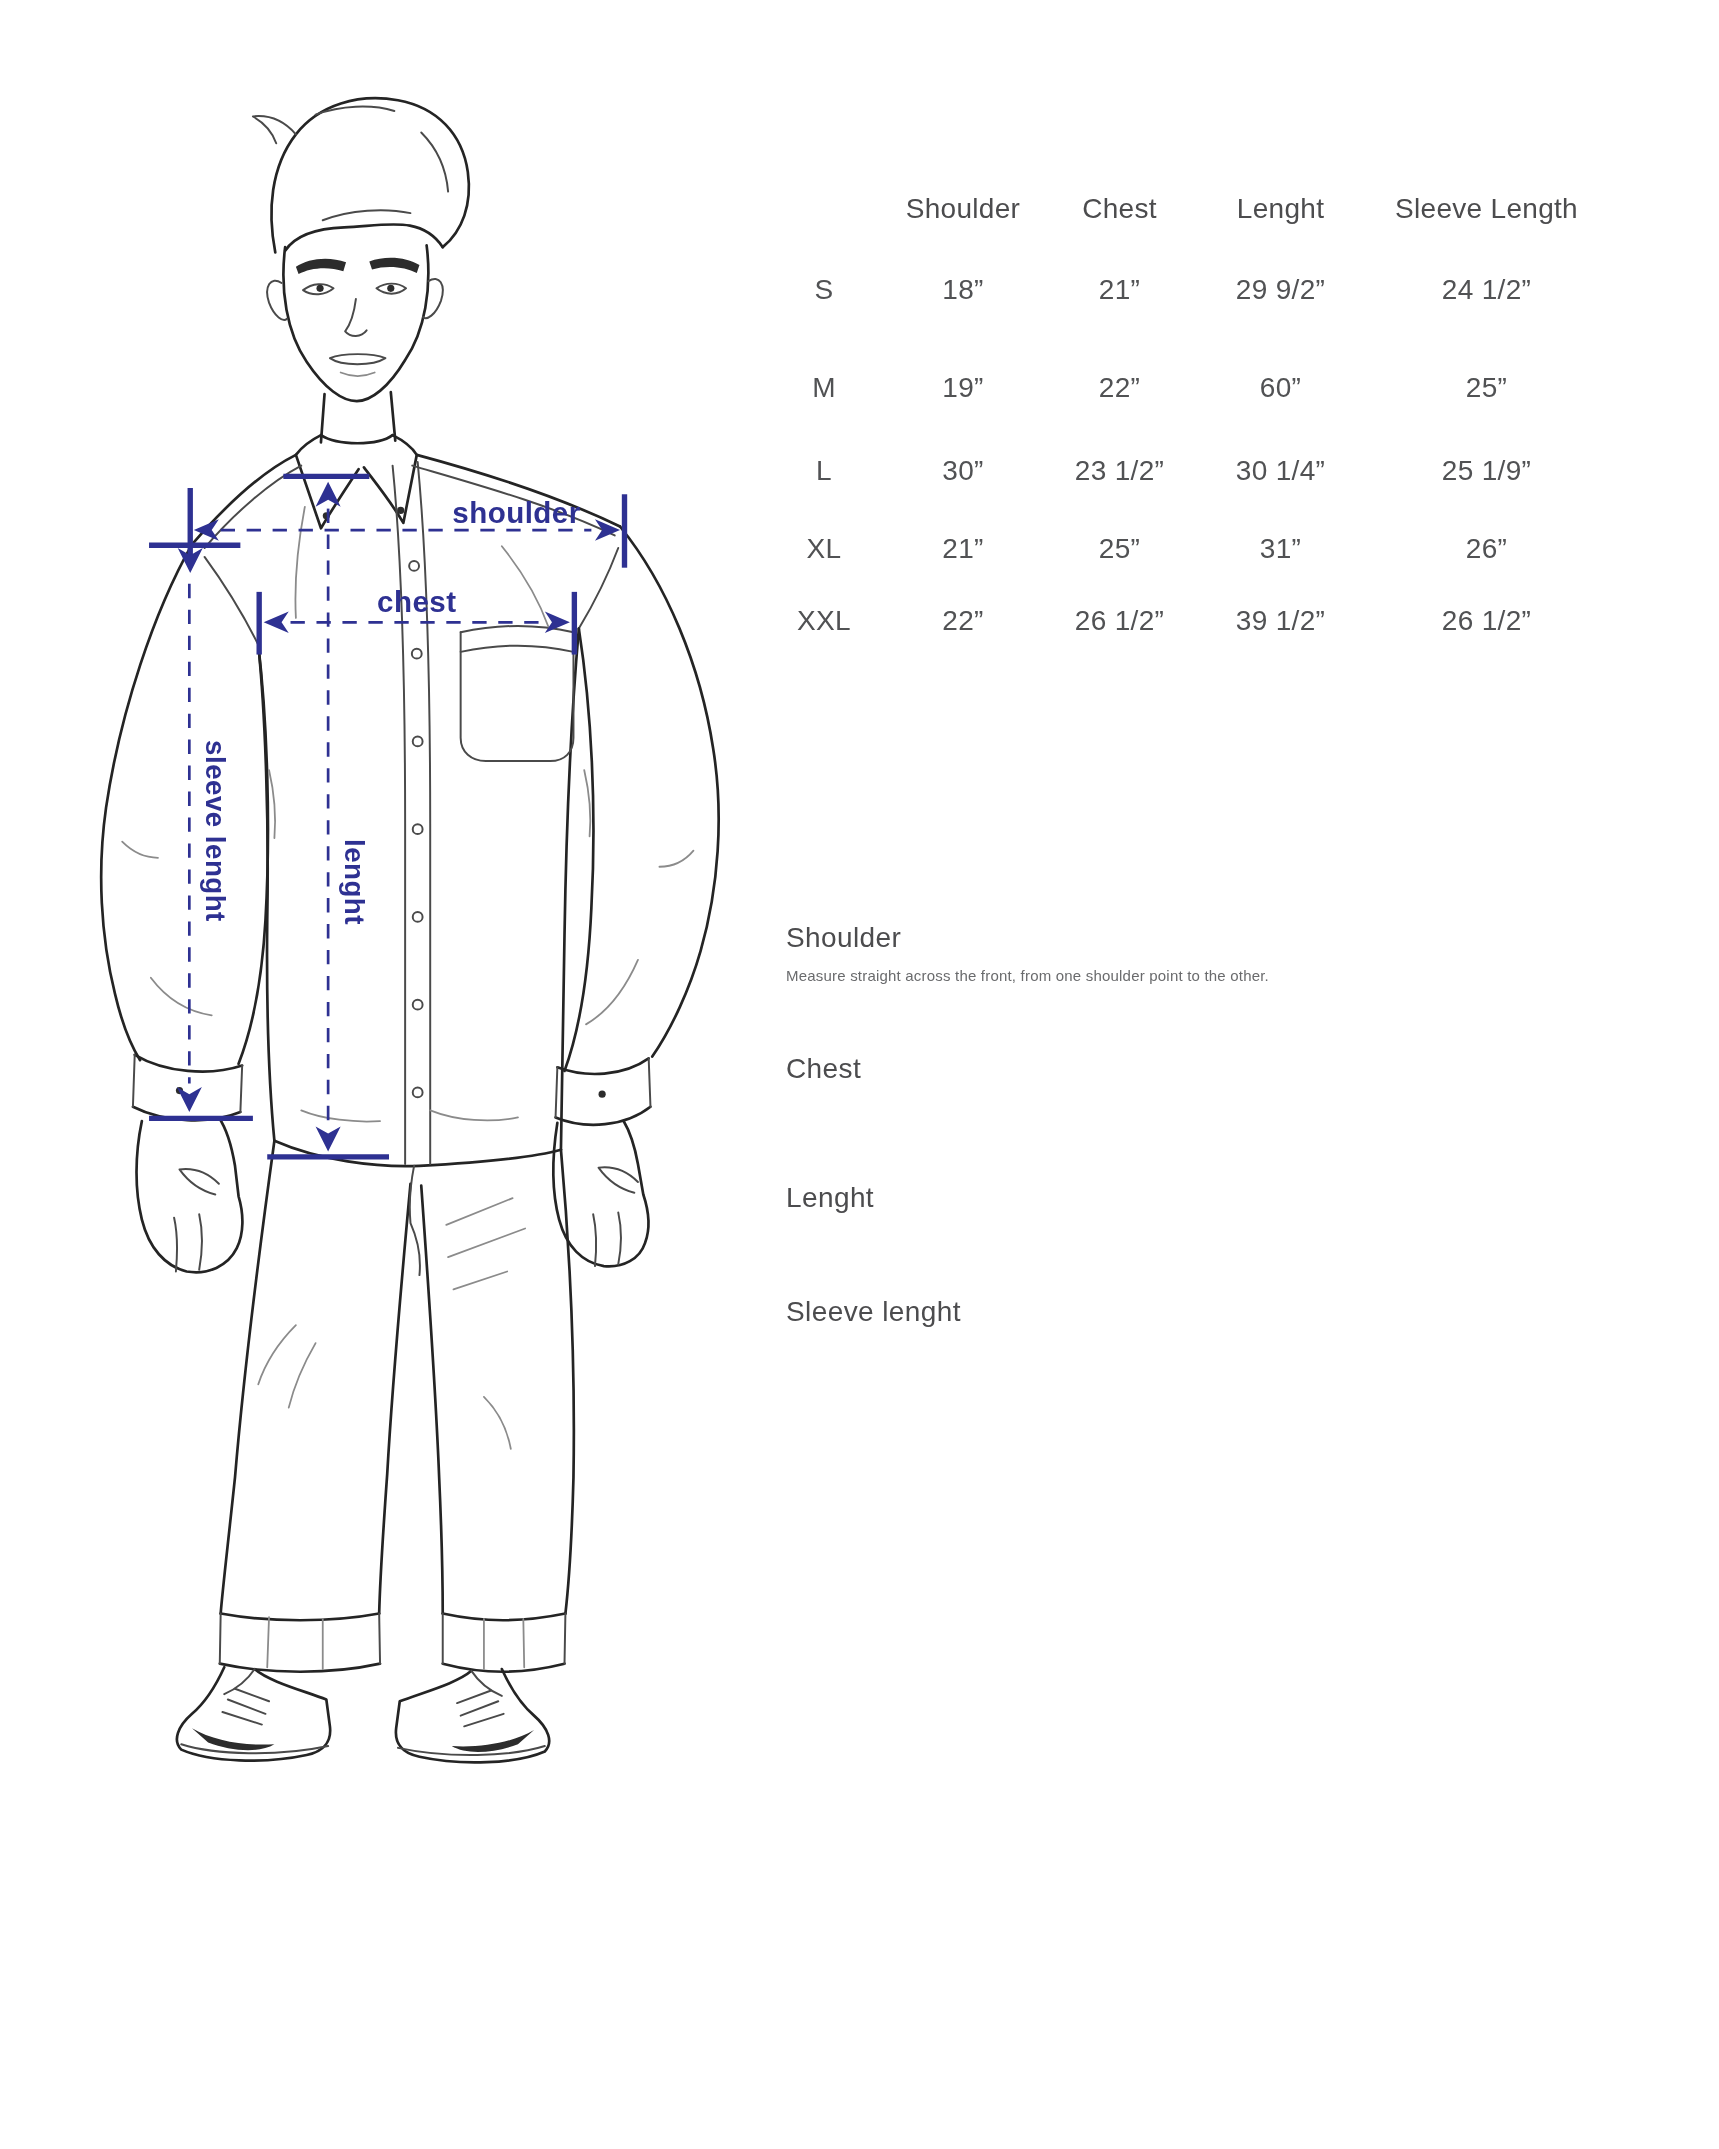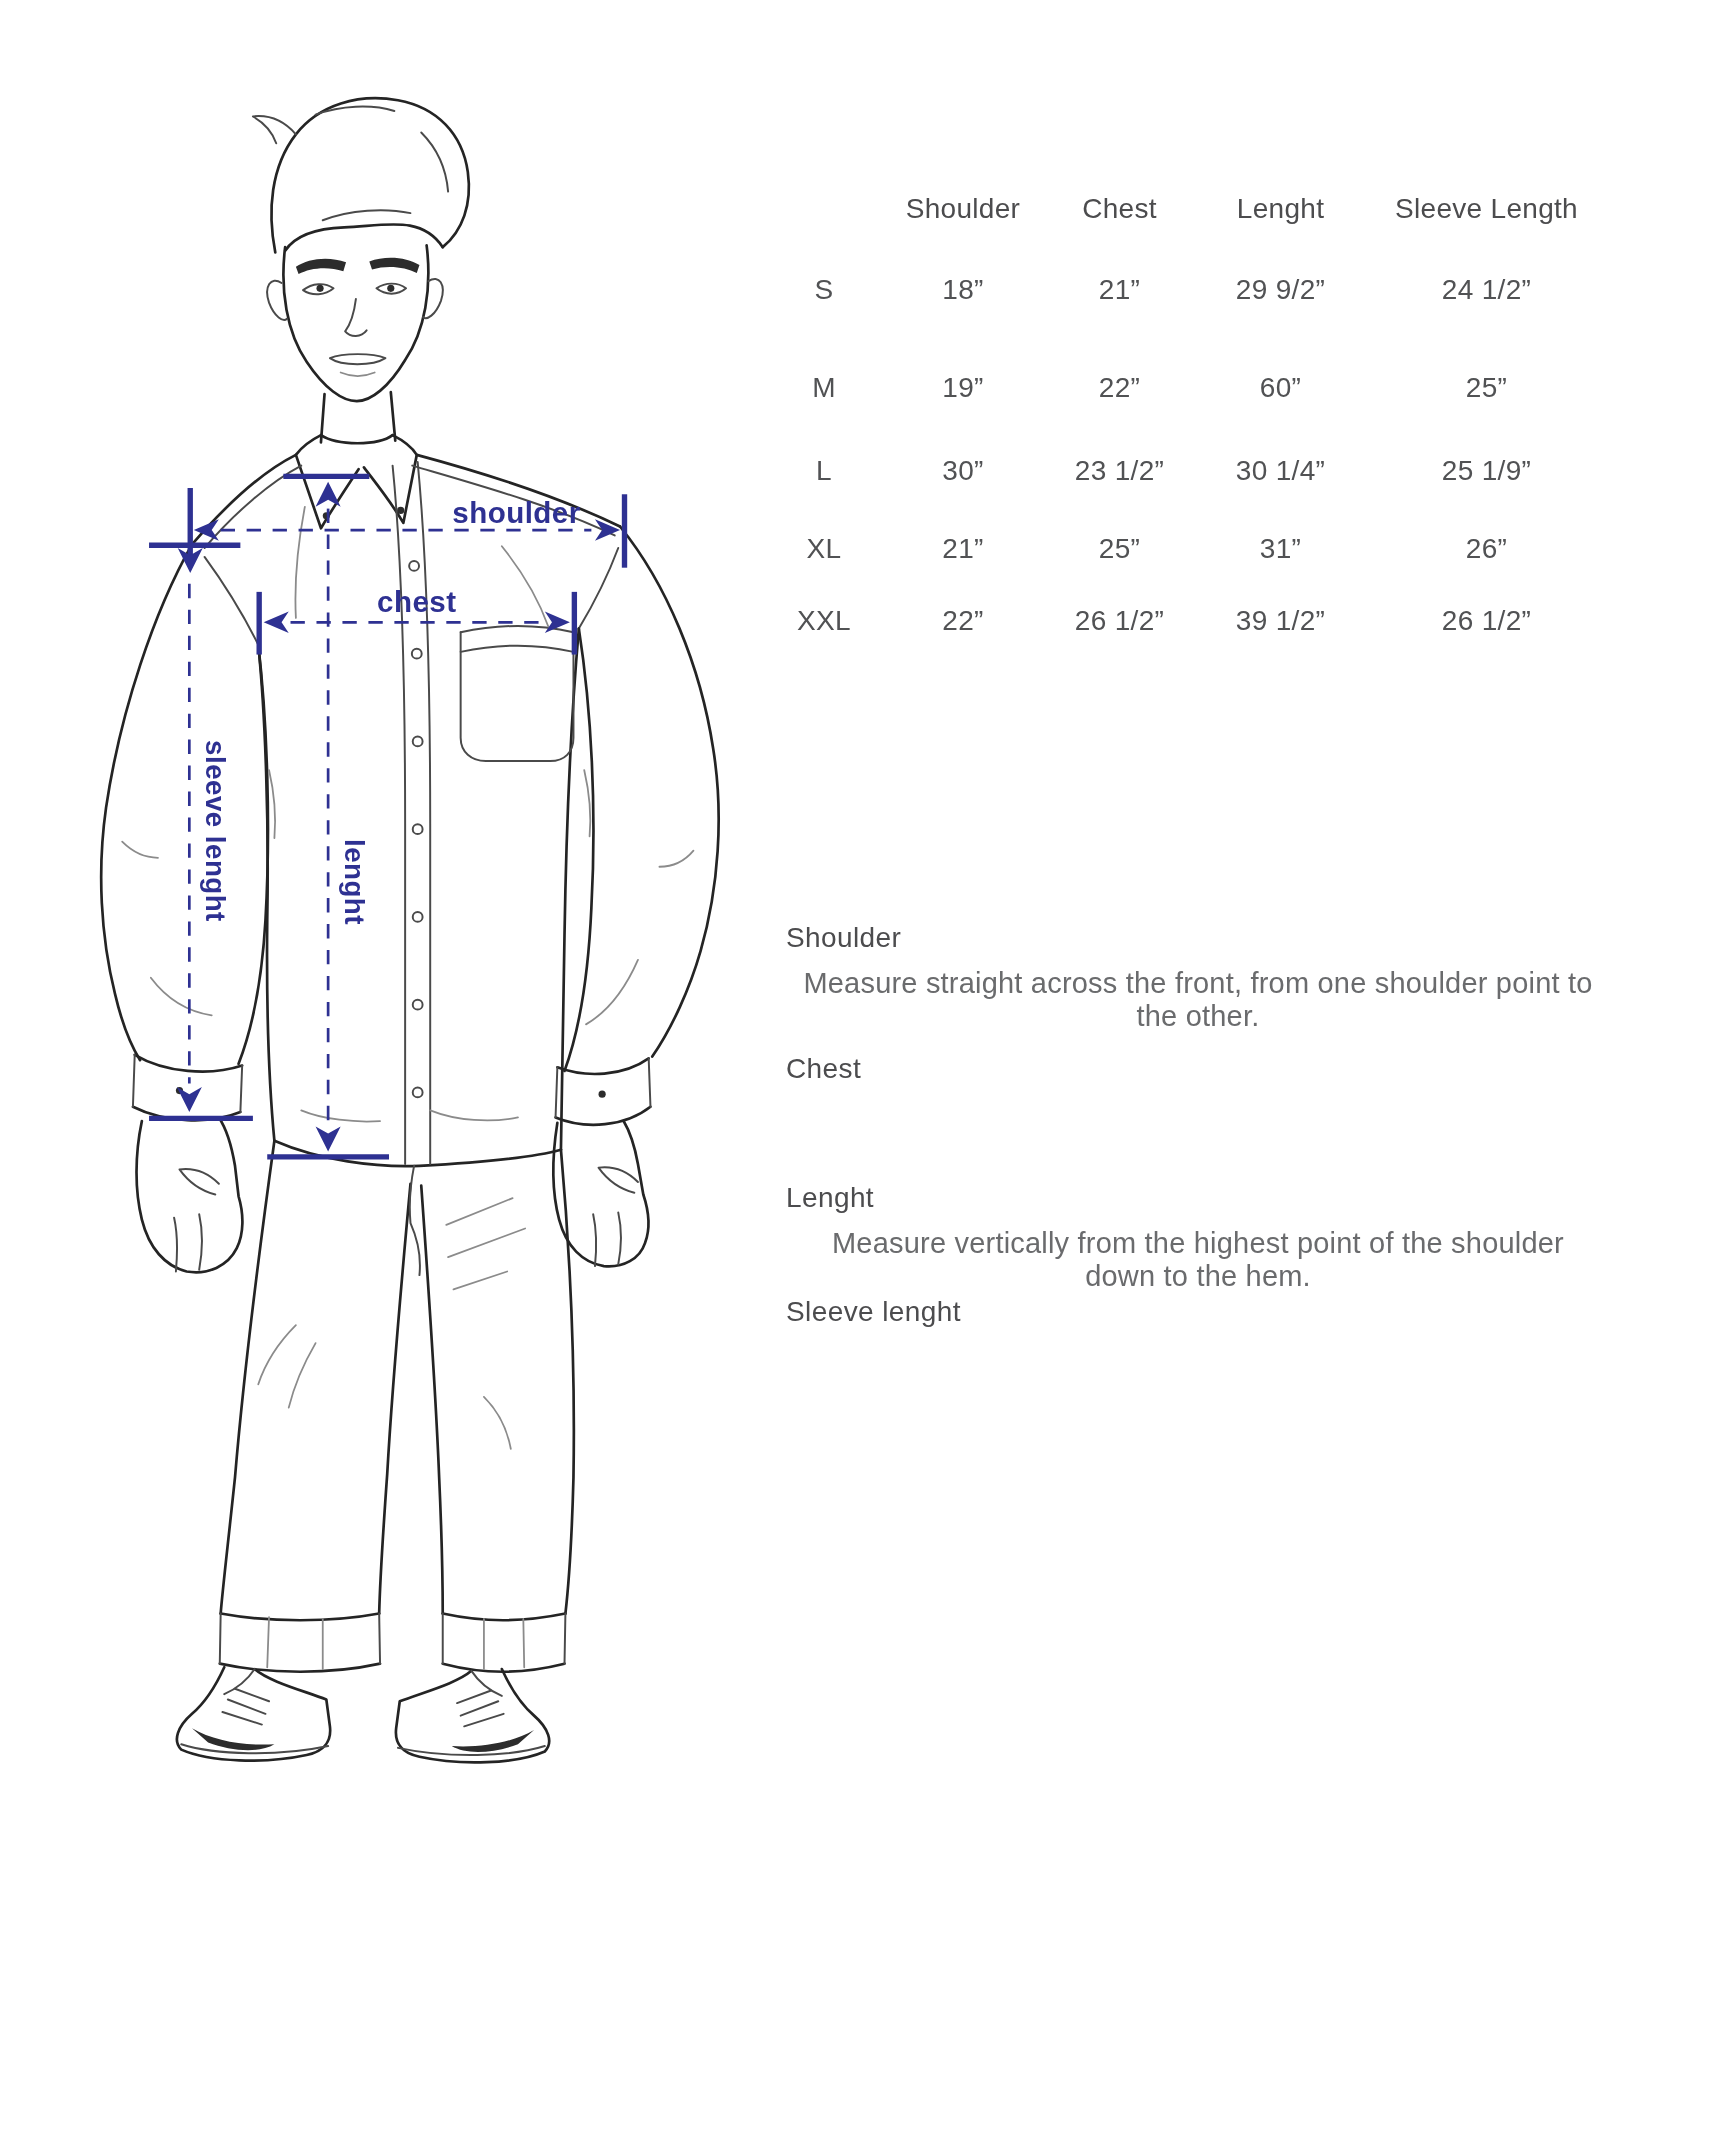--- a/index.html
+++ b/index.html
@@ -29,21 +29,21 @@
   .trow:nth-child(3){height:90px}
   .trow:nth-child(4){height:75px}
   .trow:nth-child(5){height:82px}
   .trow:nth-child(6){height:61px}
   .cell{text-align:center;font-size:28px;color:#515254;white-space:nowrap;letter-spacing:0.3px;}
   .thead .cell{color:#4c4c4e;}
 
   
   .instr{position:absolute;left:786px;width:824px;}
   .instr .ititle{font-size:28px;color:#4c4c4e;font-weight:400;margin:0 0 12.5px 0;letter-spacing:0.4px;}
-  .instr .itext{font-size:29px;color:#6a6b6d;margin:12px;letter-spacing:0.2px;text-align:center;}
+  .instr .itext{font-size:15px;color:#6a6b6d;margin:0;letter-spacing:0.2px;}
   #instr-0{top:922px} #instr-1{top:1053px} #instr-2{top:1182px} #instr-3{top:1296px}
 </style>
 </head>
 <body>
 
 <div class="page">
 
   <svg width="1720" height="2149" viewBox="0 0 1920 2400">
 
     <g>
@@ -263,20 +263,19 @@
 
   <div class="instr" id="instr-0">
     <h3 class="ititle">Shoulder</h3>
     <p class="itext">Measure straight across the front, from one shoulder point to the other.</p>
   </div>
   <div class="instr" id="instr-1">
     <h3 class="ititle">Chest</h3>
   </div>
   <div class="instr" id="instr-2">
     <h3 class="ititle">Lenght</h3>
-    <p class="itext">Measure vertically from the highest point of the shoulder down to the hem.</p>
   </div>
   <div class="instr" id="instr-3">
     <h3 class="ititle">Sleeve lenght</h3>
   </div>
 
 </div>
 
 
 </body></html>

